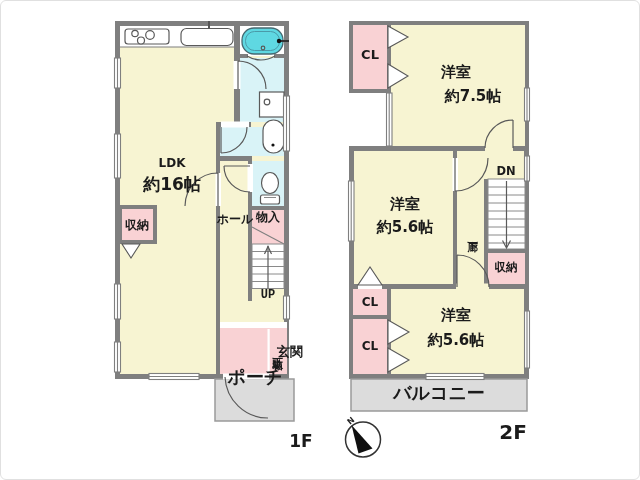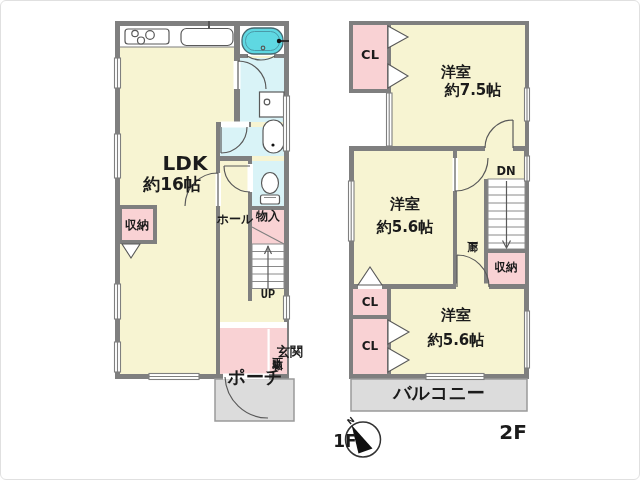--- a/index.html
+++ b/index.html
@@ -214,34 +214,34 @@
     </g>
   </g>
 
   <g>
     <circle cx="362" cy="438.5" r="17.5" fill="#ffffff" stroke="#333" stroke-width="1.5"></circle>
     <polygon class="dark" points="350.5,424 357.5,452.5 371.5,447.5"></polygon>
     <text x="349" y="424" transform="rotate(-40 349 424)" font-size="8" font-weight="bold" fill="#222">N</text>
   </g>
 </svg>
 
-<div class="lbl" style="left:184px;top:162px;font-size:20px;">LDK</div>
+<div class="lbl" style="left:171px;top:162px;font-size:12px;">LDK</div>
 <div class="lbl" style="left:171px;top:183px;font-size:17px;">約16帖</div>
 <div class="lbl" style="left:136px;top:224px;font-size:12px;">収納</div>
 <div class="lbl" style="left:234px;top:218px;font-size:12px;font-family:Liberation Serif, serif;">ホール</div>
-<div class="lbl" style="left:267px;top:216px;font-size:12px;font-family:Liberation Mono, monospace;">物入</div>
+<div class="lbl" style="left:267px;top:216px;font-size:12px;">物入</div>
 <div class="lbl" style="left:267px;top:294px;font-size:12px;font-family:Liberation Mono, monospace;">UP</div>
 <div class="lbl" style="left:245px;top:350px;font-size:13px;margin-left:44px;">玄関</div>
 <div class="lbl v" style="left:277px;top:350px;font-size:10.5px;">下駄箱</div>
 <div class="lbl" style="left:254px;top:376px;font-size:18px;">ポーチ</div>
-<div class="lbl" style="left:300px;top:440px;font-size:17px;margin-left:44px;">1F</div>
+<div class="lbl" style="left:300px;top:440px;font-size:17px;">1F</div>
 
 <div class="lbl" style="left:369px;top:53px;font-size:13px;">CL</div>
 <div class="lbl" style="left:455px;top:71px;font-size:15px;">洋室</div>
-<div class="lbl" style="left:454px;top:89px;font-size:15px;padding-left:36px;">約7.5帖</div>
+<div class="lbl" style="left:454px;top:95px;font-size:15px;padding-left:36px;">約7.5帖</div>
 <div class="lbl" style="left:404px;top:203px;font-size:15px;">洋室</div>
 <div class="lbl" style="left:404px;top:226px;font-size:15px;">約5.6帖</div>
 <div class="lbl v" style="left:472px;top:232px;font-size:10.5px;">廊下</div>
 <div class="lbl" style="left:505px;top:171px;font-size:11.5px;">DN</div>
 <div class="lbl" style="left:505px;top:267px;font-size:11.5px;">収納</div>
 <div class="lbl" style="left:369px;top:301px;font-size:12px;">CL</div>
 <div class="lbl" style="left:369px;top:345px;font-size:12px;">CL</div>
 <div class="lbl" style="left:455px;top:314px;font-size:15px;">洋室</div>
 <div class="lbl" style="left:455px;top:339px;font-size:15px;">約5.6帖</div>
 <div class="lbl" style="left:438px;top:392px;font-size:18px;">バルコニー</div>

